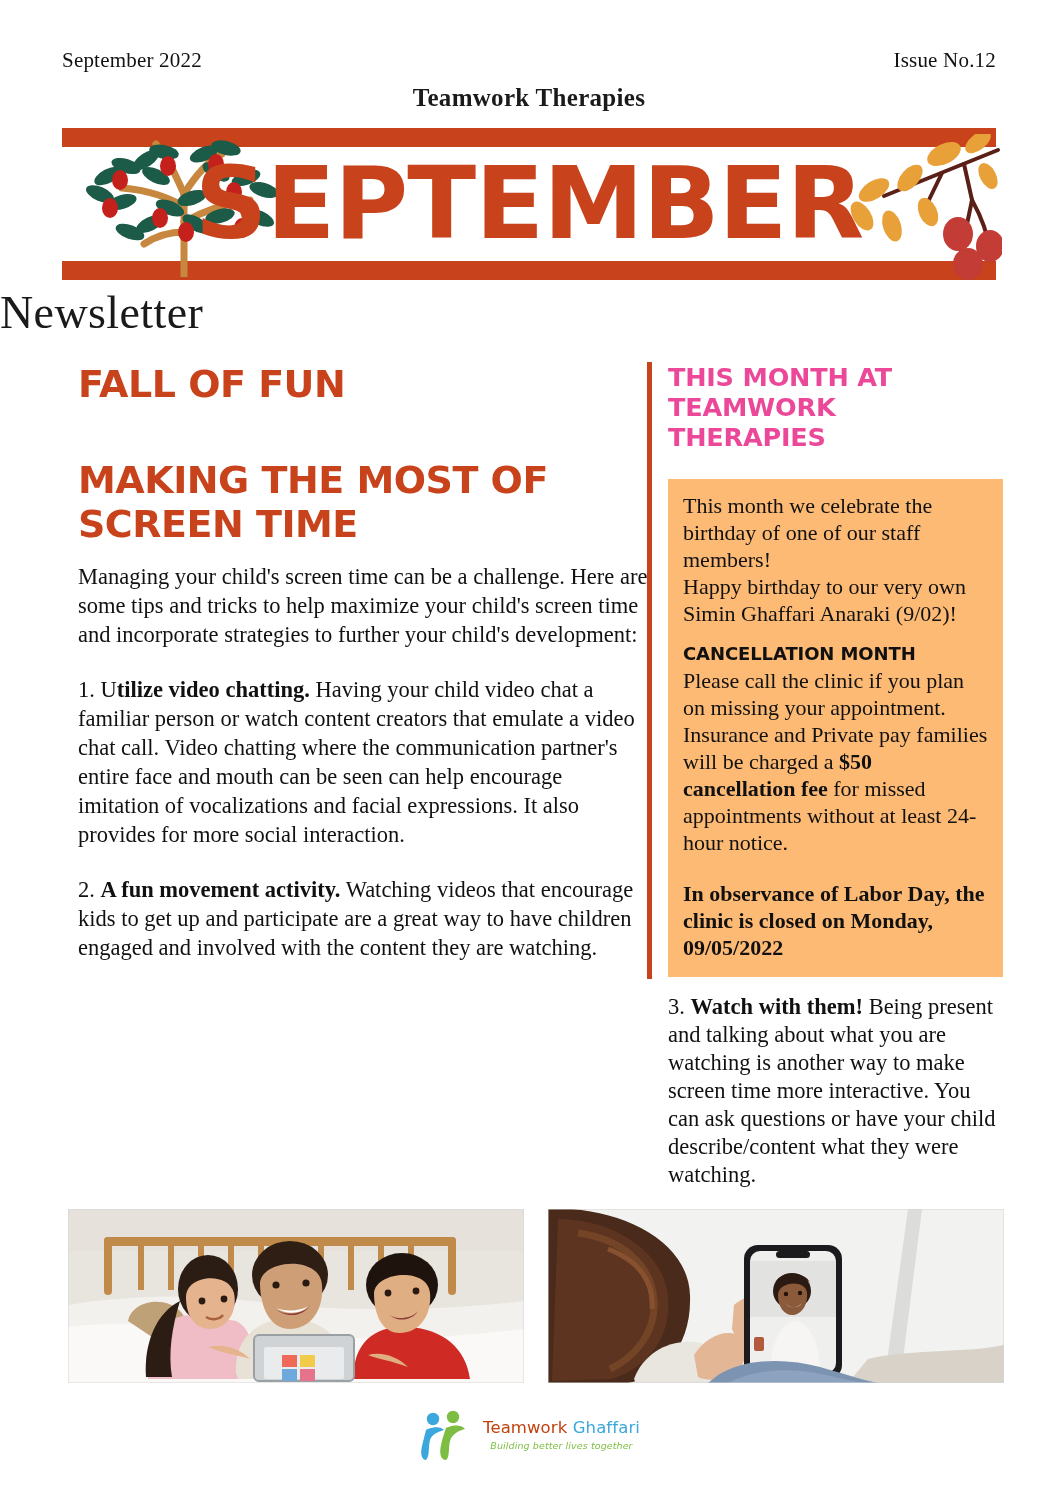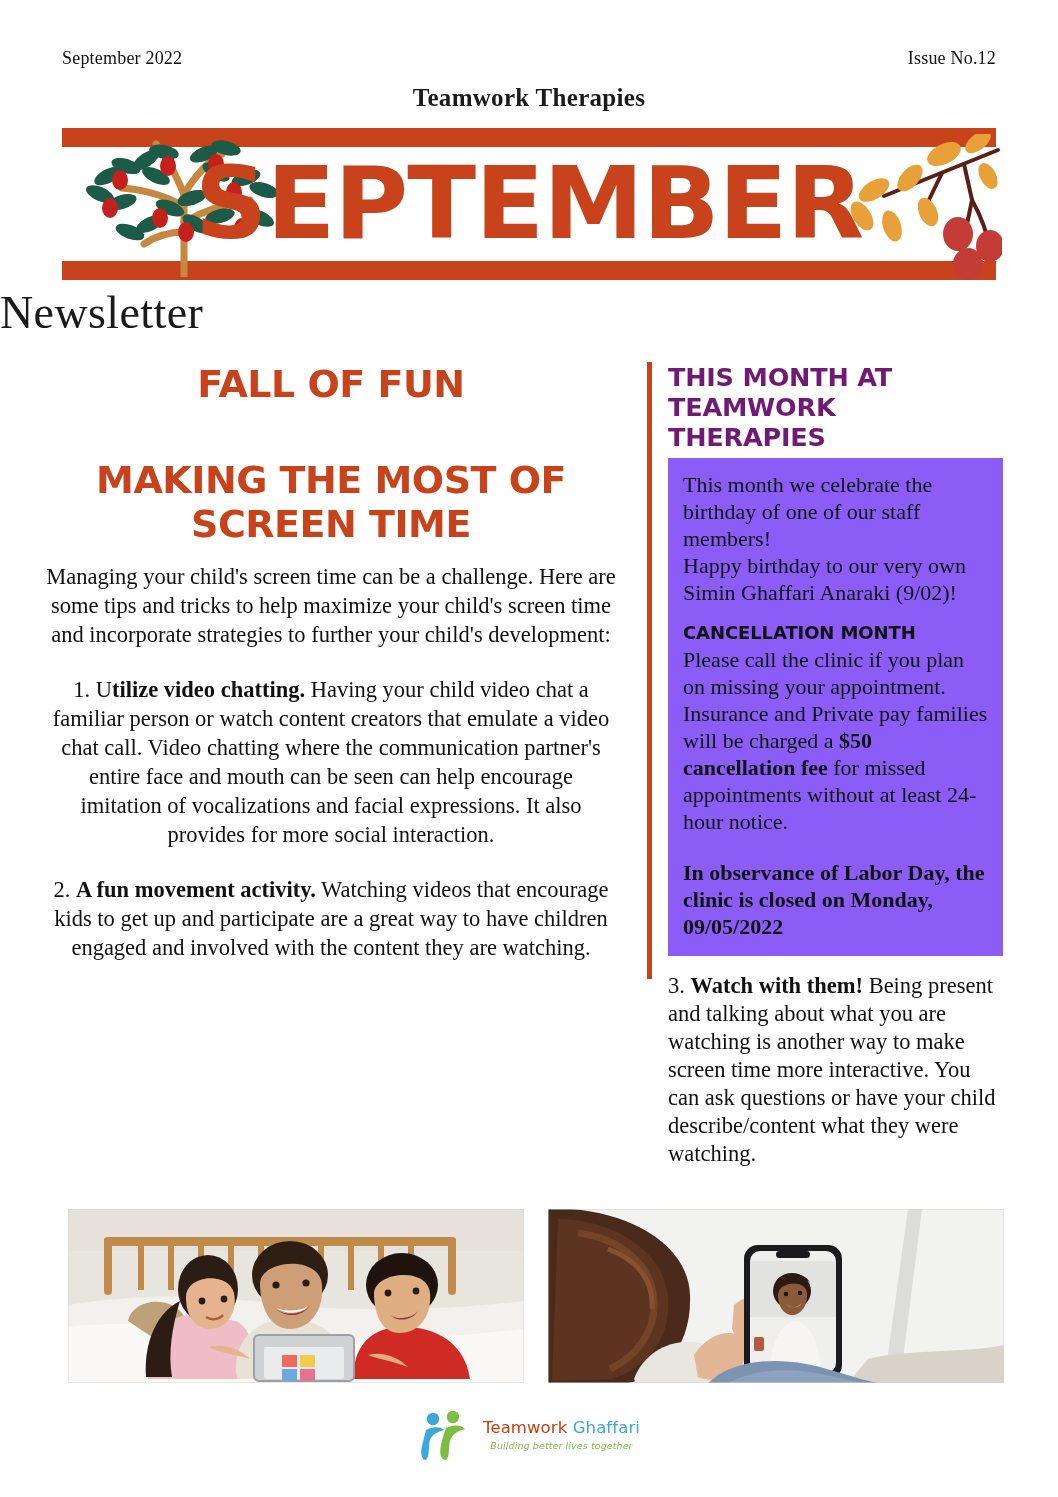--- a/index.html
+++ b/index.html
@@ -19,21 +19,21 @@
   
   .meta-row {
     position: absolute;
     left: 62px;
     top: 48px;
     width: 934px;
     display: flex;
     justify-content: space-between;
     align-items: baseline;
     font-family: "Liberation Serif", serif;
-    font-size: 18px;
+    font-size: 21px;
     color: #111111;
     letter-spacing: .2px;
   }
 
   .org-title {
     position: absolute;
     left: 0;
     top: 84px;
     width: 1058px;
     text-align: center;
@@ -87,24 +87,23 @@
     width: 1058px;
     font-family: "Liberation Serif", serif;
     font-size: 46px;
     color: #1a1a1a;
     letter-spacing: .4px;
   }
 
   
   .col-left {
     position: absolute;
-    left: 46px;
+    left: 78px;
     top: 362px;
     width: 570px;
-    text-align: center;
   }
   .col-right {
     position: absolute;
     left: 647px;
     top: 362px;
     width: 352px;
   }
 
   .headline {
     font-family: "DejaVu Sans", sans-serif;
@@ -140,26 +139,26 @@
     position: absolute;
     left: 21px;
     top: 0;
     width: 331px;
   }
   .sidebar-heading {
     font-family: "DejaVu Sans", sans-serif;
     font-weight: bold;
     font-size: 25.5px;
     line-height: 30px;
-    color: #701a75;
+    color: #ec4899;
     letter-spacing: -0.2px;
-    margin: 0 0 6px 0;
+    margin: 0 0 27px 0;
   }
   .callout-box {
-    background: #8b5cf6;
+    background: #fdba74;
     padding: 13px 15px 16px 15px;
     box-sizing: border-box;
     width: 335px;
   }
   .callout-text {
     font-family: "Liberation Serif", serif;
     font-size: 22px;
     line-height: 27px;
     color: #111111;
     margin: 0;

